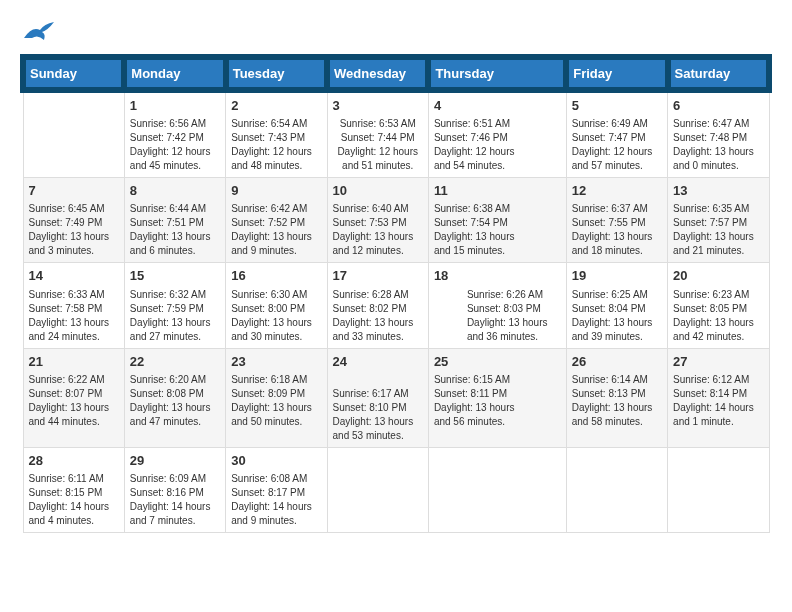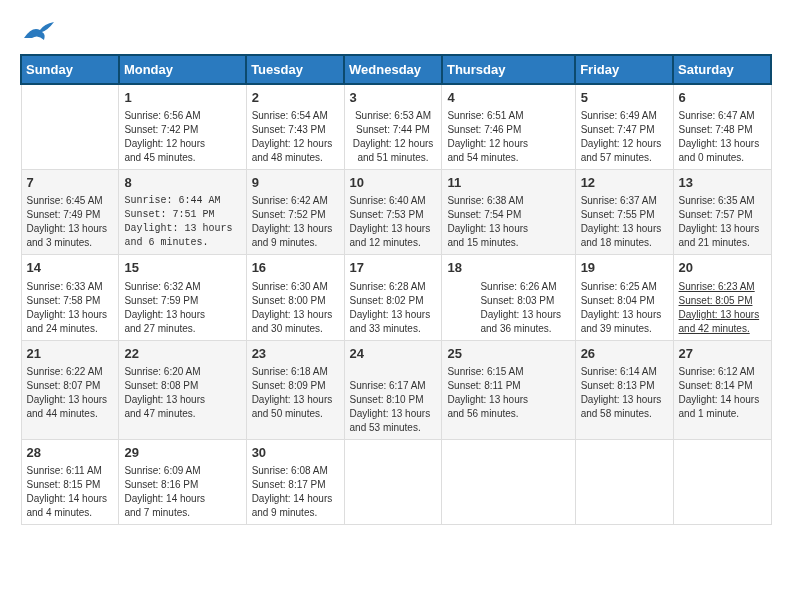--- a/index.html
+++ b/index.html
@@ -53,21 +53,21 @@
       border-collapse: collapse;
       font-size: 11px;
     }
     thead tr th {
       background: #2a7abf;
       color: #fff;
       padding: 6px 4px;
       text-align: left;
       font-size: 13px;
       font-weight: bold;
-      border: 2px solid #0c4a6e;
+      border: 6px solid #0c4a6e;
     }
     tbody tr td {
       vertical-align: top;
       padding: 4px 5px;
       border: 1px solid #ddd;
       min-height: 70px;
       height: 80px;
       color: #333;
       line-height: 1.4;
     }
@@ -168,21 +168,21 @@
       <tr>
         <td>
           <span class="day-num">7</span>
           <div class="day-info" style="white-space: pre-line;">Sunrise: 6:45 AM
 Sunset: 7:49 PM
 Daylight: 13 hours
 and 3 minutes.</div>
         </td>
         <td>
           <span class="day-num">8</span>
-          <div class="day-info" style="white-space: pre-line; font-family: Liberation Mono, monospace;">Sunrise: 6:44 AM
+          <div class="day-info" style="white-space: pre-line;">Sunrise: 6:44 AM
 Sunset: 7:51 PM
 Daylight: 13 hours
 and 6 minutes.</div>
         </td>
         <td>
           <span class="day-num">9</span>
           <div class="day-info" style="white-space: pre-line;">Sunrise: 6:42 AM
 Sunset: 7:52 PM
 Daylight: 13 hours
 and 9 minutes.</div>
@@ -254,21 +254,21 @@
         </td>
         <td>
           <span class="day-num">19</span>
           <div class="day-info" style="white-space: pre-line;">Sunrise: 6:25 AM
 Sunset: 8:04 PM
 Daylight: 13 hours
 and 39 minutes.</div>
         </td>
         <td>
           <span class="day-num">20</span>
-          <div class="day-info" style="white-space: pre-line; text-decoration: underline;">Sunrise: 6:23 AM
+          <div class="day-info" style="white-space: pre-line;">Sunrise: 6:23 AM
 Sunset: 8:05 PM
 Daylight: 13 hours
 and 42 minutes.</div>
         </td>
       </tr>
       <tr>
         <td>
           <span class="day-num">21</span>
           <div class="day-info" style="white-space: pre-line;">Sunrise: 6:22 AM
 Sunset: 8:07 PM

